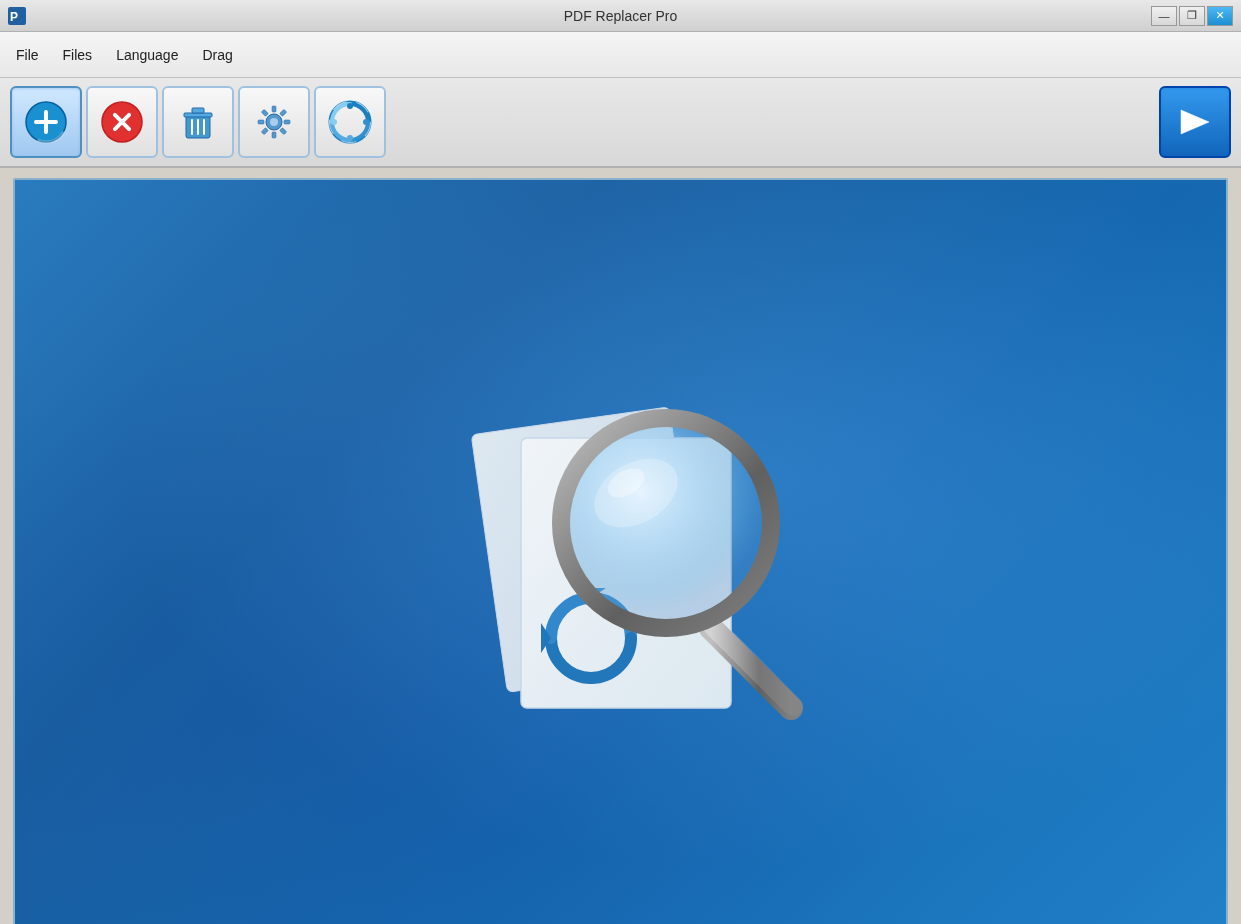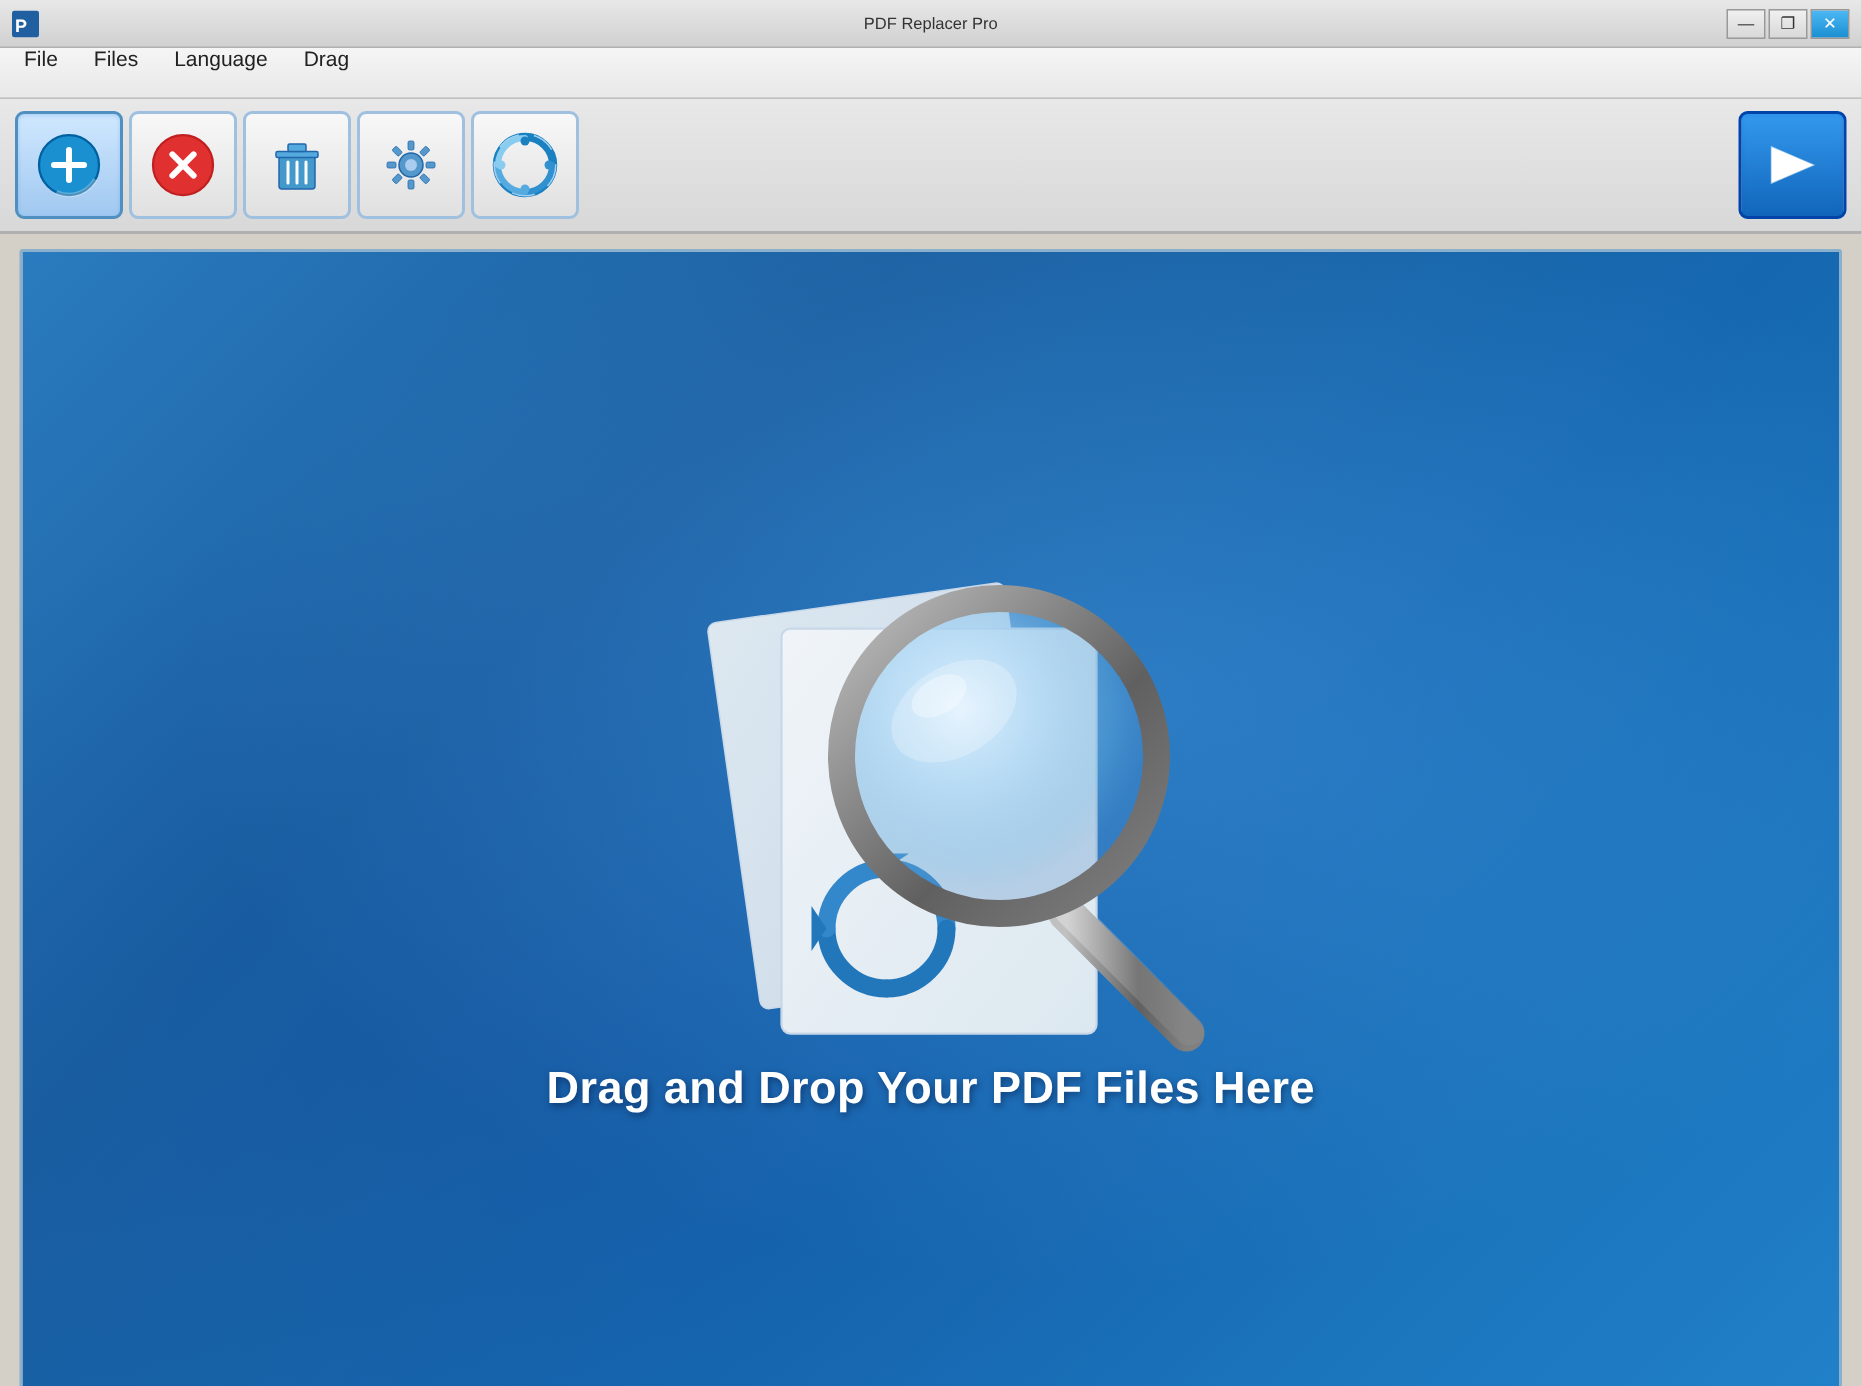--- a/index.html
+++ b/index.html
@@ -23,21 +23,21 @@
       border-bottom: 1px solid #b0b0b0;
     }
 
     .title-bar-left {
       display: flex;
       align-items: center;
       gap: 6px;
     }
 
     .title-text {
-      font-size: 11px;
+      font-size: 14px;
       color: #333;
       position: absolute;
       left: 50%;
       transform: translateX(-50%);
       text-align: center;
     }
 
     .window-controls {
       display: flex;
       gap: 2px;
@@ -56,25 +56,25 @@
       color: #333;
     }
 
     .win-btn.close-btn {
       background: linear-gradient(to bottom, #4db8f5, #1a8fd1);
       color: white;
     }
 
     
     .menu-bar {
-      height: 34px;
+      height: 46px;
       background: linear-gradient(to bottom, #f5f5f5, #e8e8e8);
       border-bottom: 1px solid #c0c0c0;
       display: flex;
-      align-items: flex-end;
+      align-items: center;
       padding: 14px 4px;
     }
 
     .menu-item {
       padding: 4px 12px;
       font-size: 14px;
       color: #222;
       cursor: pointer;
       border-radius: 3px;
     }
@@ -296,15 +296,14 @@
         <stop offset="60%" stop-color="#606060"></stop>
         <stop offset="100%" stop-color="#808080"></stop>
       </linearGradient>
       <linearGradient id="handleGrad2" x1="0" y1="0" x2="1" y2="0">
         <stop offset="0%" stop-color="rgba(255,255,255,0.3)"></stop>
         <stop offset="100%" stop-color="rgba(180,180,180,0.1)"></stop>
       </linearGradient>
     </defs>
   </svg>
 
-  <div style="color:white; font-size:30px; font-weight:bold; text-shadow:1px 2px 5px rgba(0,20,60,0.5); position:relative; z-index:1; margin-top:-20px; letter-spacing:0.3px;">Drag and Drop Your PDF Files Here</div>
 
 </div>
 
 </body></html>

